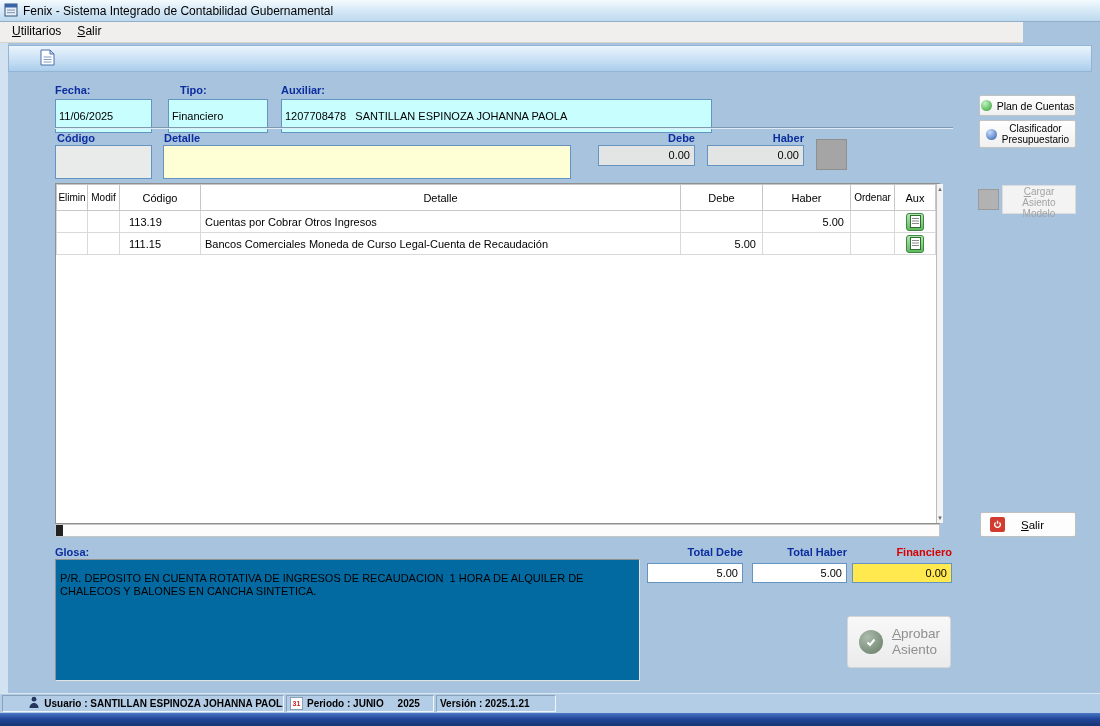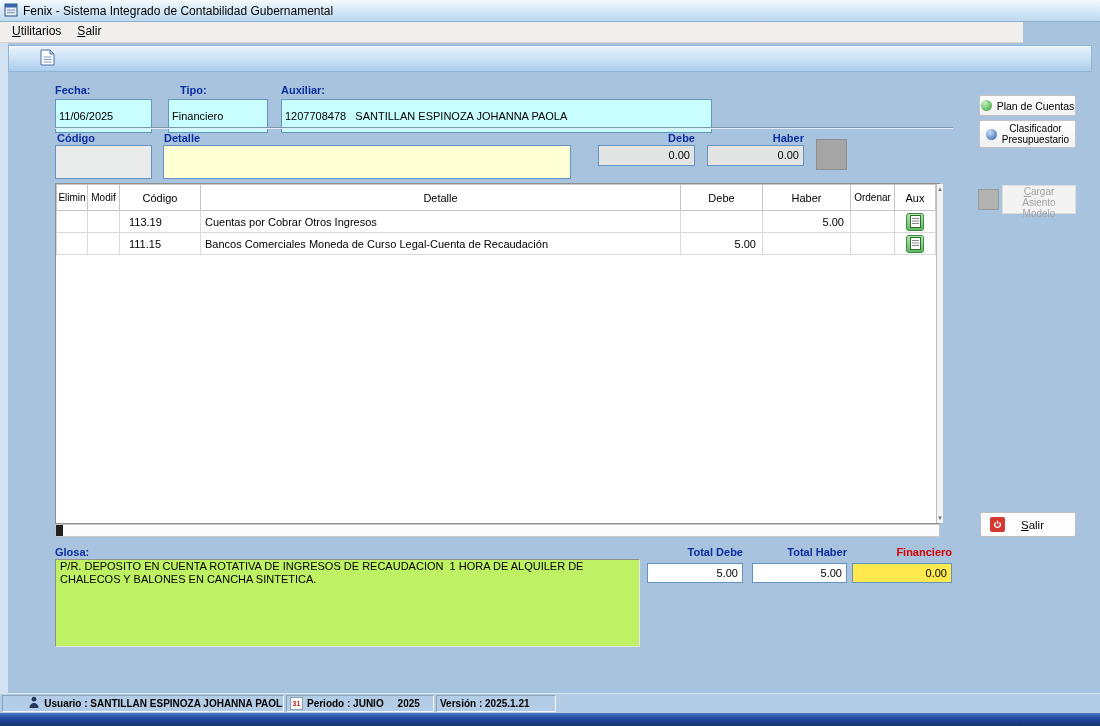--- a/index.html
+++ b/index.html
@@ -72,23 +72,23 @@
   .btn-clasif{left:979px;top:77px;width:97px;height:28px;font-size:10px;line-height:11px;text-align:center}
   .cargar-square{position:absolute;left:978px;top:146px;width:21px;height:21px;background:#b2b2b2;border:1px solid #9a9a9a;padding:0}
   .btn-cargar{position:absolute;left:1002px;top:142px;width:74px;height:29px;background:#f3f3f3;border:1px solid #dcdcdc;
     color:#a3a3a3;font-size:10px;line-height:11px;text-align:center;padding:0;font-family:"Liberation Sans",sans-serif}
   .btn-salir{position:absolute;left:980px;top:469px;width:96px;height:25px;background:#fdfdfd;border:1px solid #c0c0c0;
     border-radius:2px;display:flex;align-items:center;gap:16px;padding:0 0 0 9px;font-size:11.5px;box-sizing:border-box;
     font-family:"Liberation Sans",sans-serif}
   .salir-icon{width:15px;height:15px;background:#d23b30;border-radius:2px;display:flex;align-items:center;justify-content:center;flex:0 0 auto}
 
   
-  .glosa-box{position:absolute;left:55px;top:516px;width:585px;height:88px;background:#bef264;
+  .glosa-box{position:absolute;left:55px;top:516px;width:585px;height:122px;background:#0369a1;
     border:1px solid;border-color:#909090 #e4e4e4 #e4e4e4 #909090;box-sizing:border-box;
-    padding:0 4px;white-space:pre-wrap;line-height:13px}
+    padding:12px 4px;white-space:pre-wrap;line-height:13px}
   .total-field{position:absolute;top:520px;height:20px;box-sizing:border-box;border:1px solid #6694c0;
     background:#fff;text-align:right;line-height:18px;padding-right:4px}
   .dif{background:#ffe94f}
   .btn-aprobar{position:absolute;left:847px;top:573px;width:104px;height:52px;box-sizing:border-box;
     background:linear-gradient(#f8f8f8,#ebebeb);border:1px solid #d5d5d5;border-radius:3px;
     display:flex;align-items:center;gap:9px;padding-left:11px;font-family:"Liberation Sans",sans-serif}
   .approve-icon{width:24px;height:24px;border-radius:50%;background:radial-gradient(circle at 35% 30%,#adbcad,#647a64);
     display:flex;align-items:center;justify-content:center;flex:0 0 auto}
   .aprobar-text{display:flex;flex-direction:column;align-items:flex-start;color:#8f8f8f;font-size:13.5px;line-height:16px}
 
@@ -263,20 +263,31 @@
     <div class="glosa-box">P/R. DEPOSITO EN CUENTA ROTATIVA DE INGRESOS DE RECAUDACION  1 HORA DE ALQUILER DE CHALECOS Y BALONES EN CANCHA SINTETICA.</div>
 
     <div class="flabel r" style="left:647px;top:503px;width:96px">Total Debe</div>
     <div class="flabel r" style="left:752px;top:503px;width:95px">Total Haber</div>
     <div class="flabel r red" style="left:852px;top:503px;width:100px">Financiero</div>
 
     <div class="total-field" style="left:647px;width:96px">5.00</div>
     <div class="total-field" style="left:752px;width:95px">5.00</div>
     <div class="total-field dif" style="left:852px;width:100px">0.00</div>
 
+    <button class="btn-aprobar">
+      <span class="approve-icon">
+        <svg width="12" height="12" viewBox="0 0 12 12">
+            <path d="M2.5 6.5 L5 9 L9.5 3.5" fill="none" stroke="#ffffff" stroke-width="2"></path>
+          </svg>
+      </span>
+      <span class="aprobar-text">
+        <span class="accel">Aprobar</span>
+        <span>Asiento</span>
+      </span>
+    </button>
   </div>
 
   <div class="statusbar">
     <div class="sb-panel sb-user">
       <span>
         <svg width="12" height="13" viewBox="0 0 12 13">
             <circle cx="6" cy="3.2" r="2.4" fill="#25365f"></circle>
             <path d="M1.5 12 C1.5 8.5 4 7 6 7 C8 7 10.5 8.5 10.5 12 Z" fill="#25365f"></path>
           </svg>
       </span>

